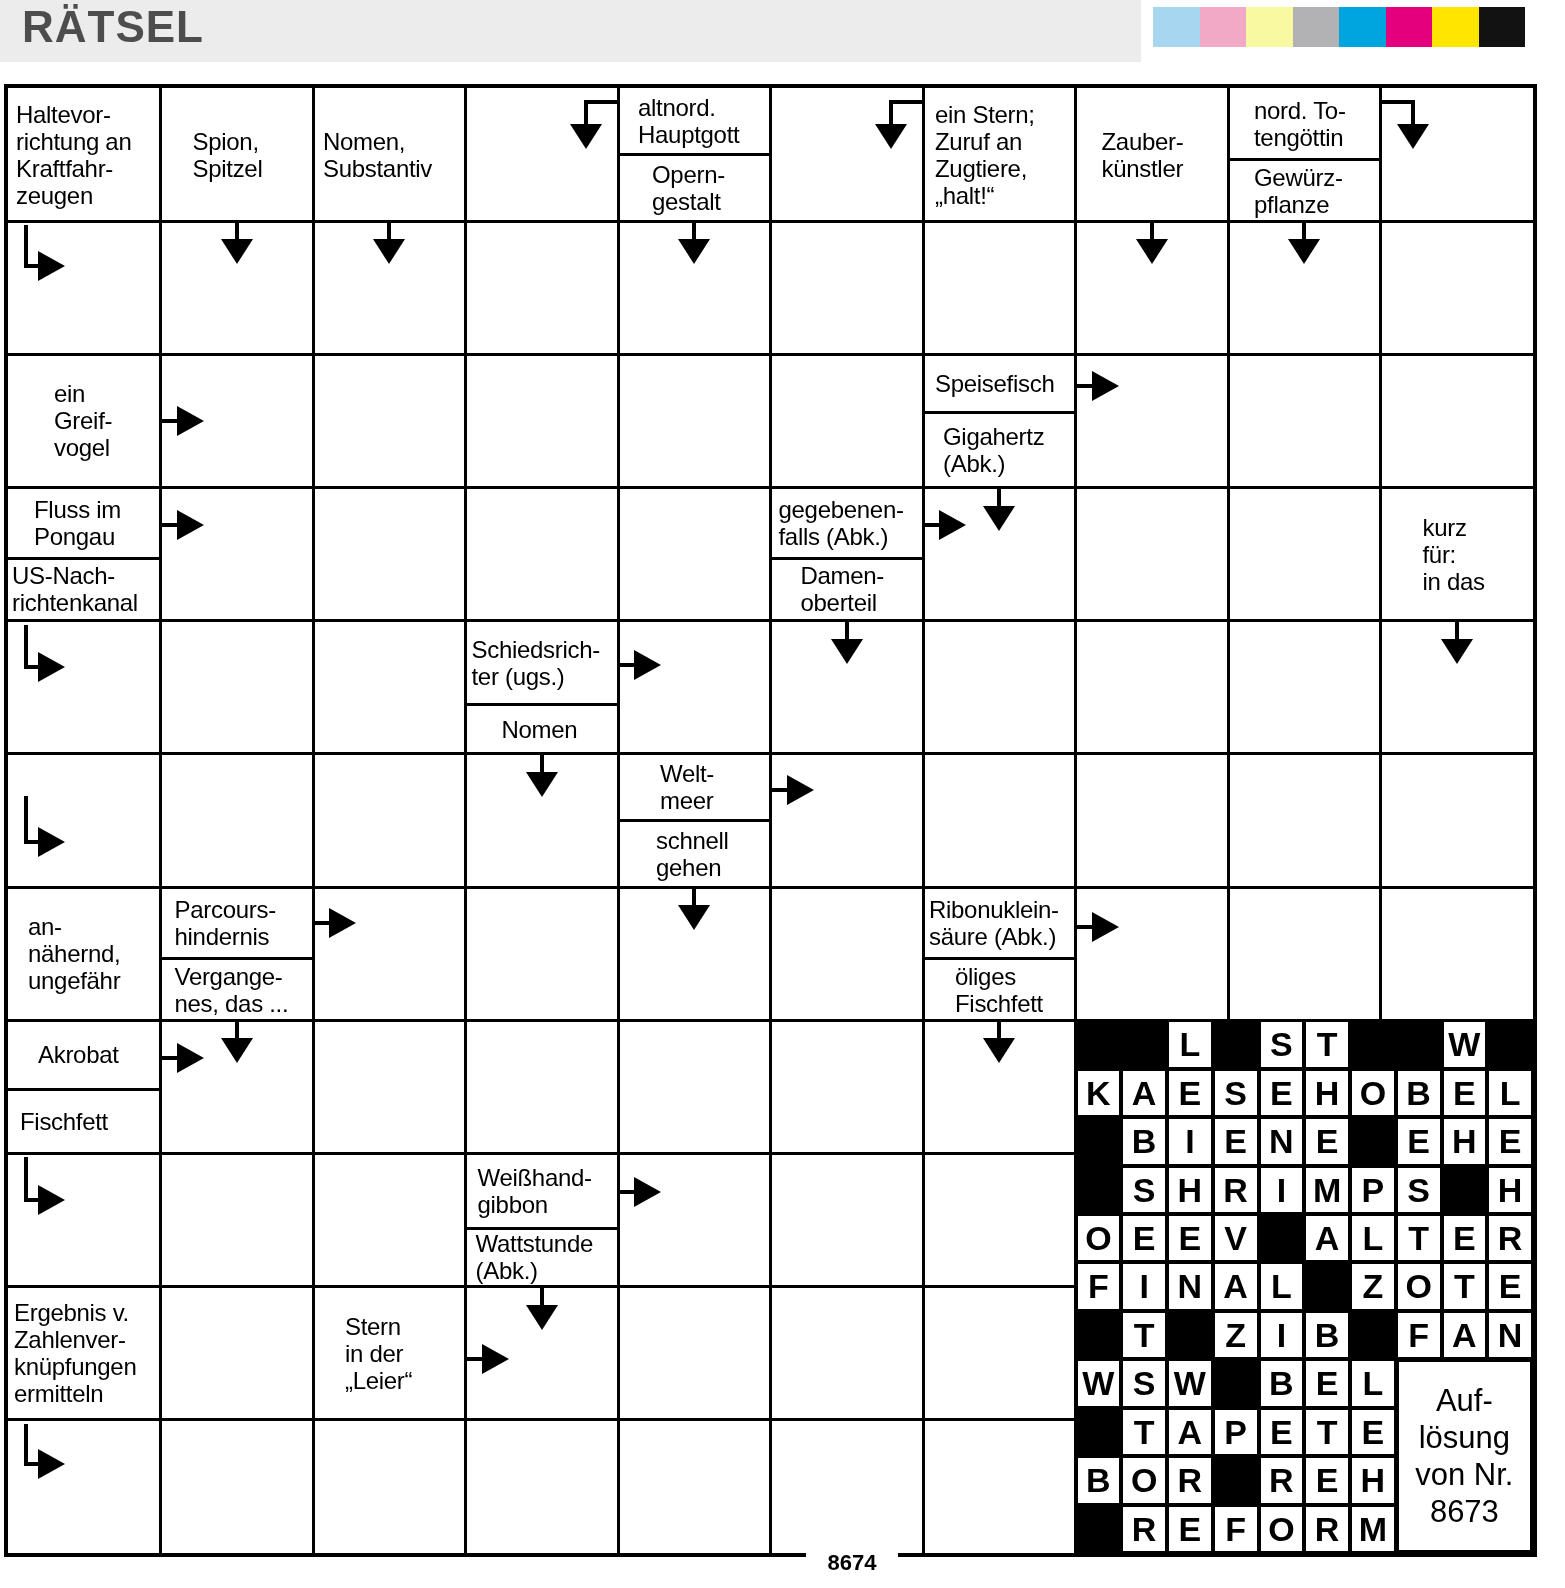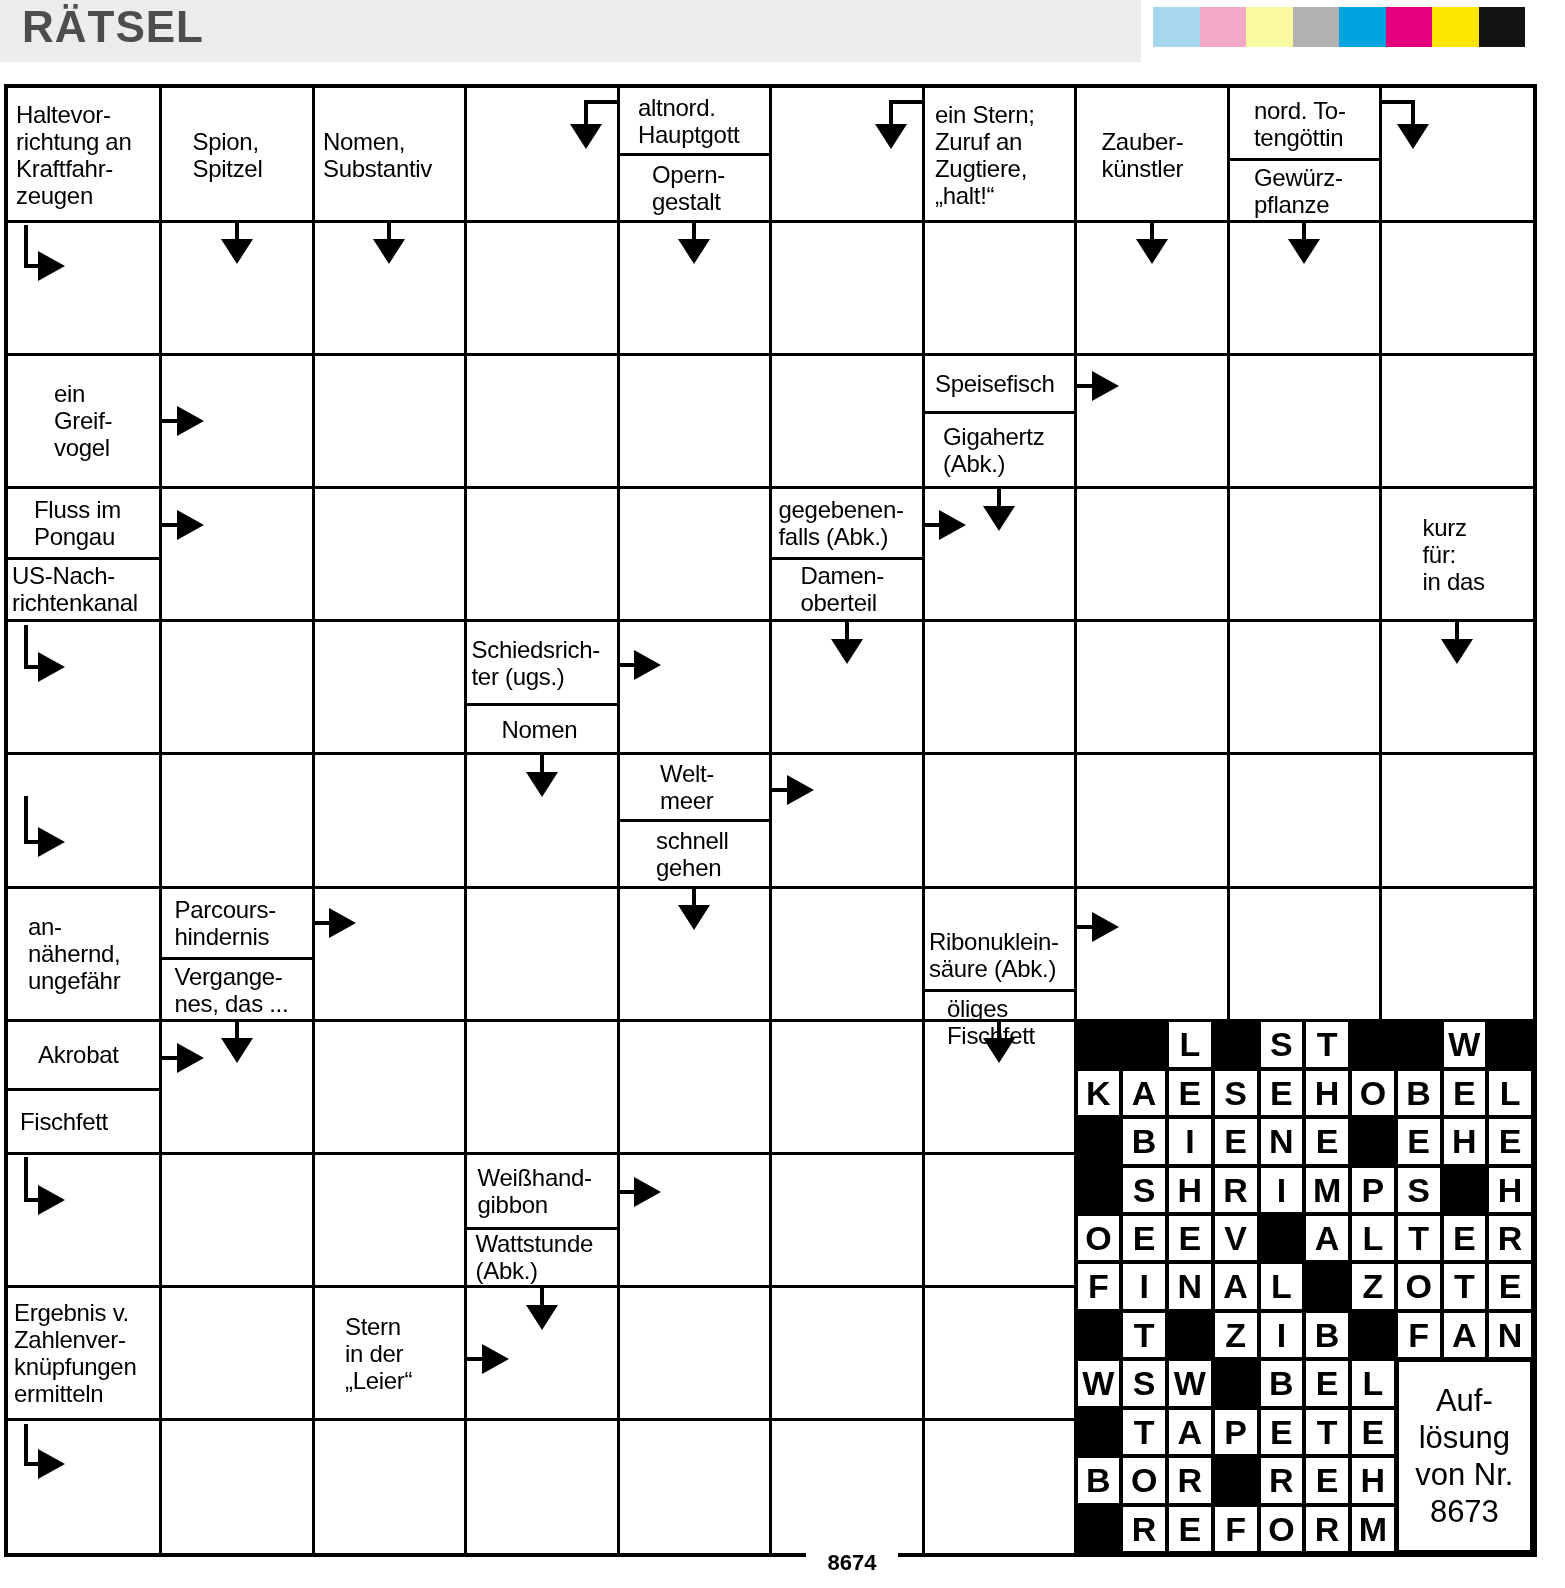--- a/index.html
+++ b/index.html
@@ -273,26 +273,26 @@
         </div>
         <div class="abs gline" style="left: 0px; width: 100%; top: calc(54% - 1.5px); height: 3px;"></div>
       </div>
       <div class="abs" style="left: 0px; top: 799.08px; width: 152.5px; height: 133.18px;">
         <div class="abs clue-part" style="top: 0%; height: 100%; padding-left: 20px;">
           <div class="clue-line">an-</div>
           <div class="clue-line">nähernd,</div>
           <div class="clue-line">ungefähr</div>
         </div>
       </div>
-      <div class="abs" style="left: 915px; top: 799.08px; width: 152.5px; height: 133.18px; margin-top: 32px;">
+      <div class="abs" style="left: 915px; top: 799.08px; width: 152.5px; height: 133.18px;">
         <div class="abs clue-part" style="top: 0%; height: 54%; padding-left: 6px;">
           <div class="clue-line">Ribonuklein-</div>
           <div class="clue-line">säure (Abk.)</div>
         </div>
-        <div class="abs clue-part" style="top: 54%; height: 46%; padding-left: 24px;">
+        <div class="abs clue-part" style="top: 54%; height: 46%; padding-left: 32px;">
           <div class="clue-line">öliges</div>
           <div class="clue-line">Fischfett</div>
         </div>
         <div class="abs gline" style="left: 0px; width: 100%; top: calc(54% - 1.5px); height: 3px;"></div>
       </div>
       <div class="abs" style="left: 0px; top: 932.26px; width: 152.5px; height: 133.18px;">
         <div class="abs clue-part" style="top: 0%; height: 52%; padding-left: 30px;">
           <div class="clue-line">Akrobat</div>
         </div>
         <div class="abs clue-part" style="top: 52%; height: 48%; padding-left: 12px;">

